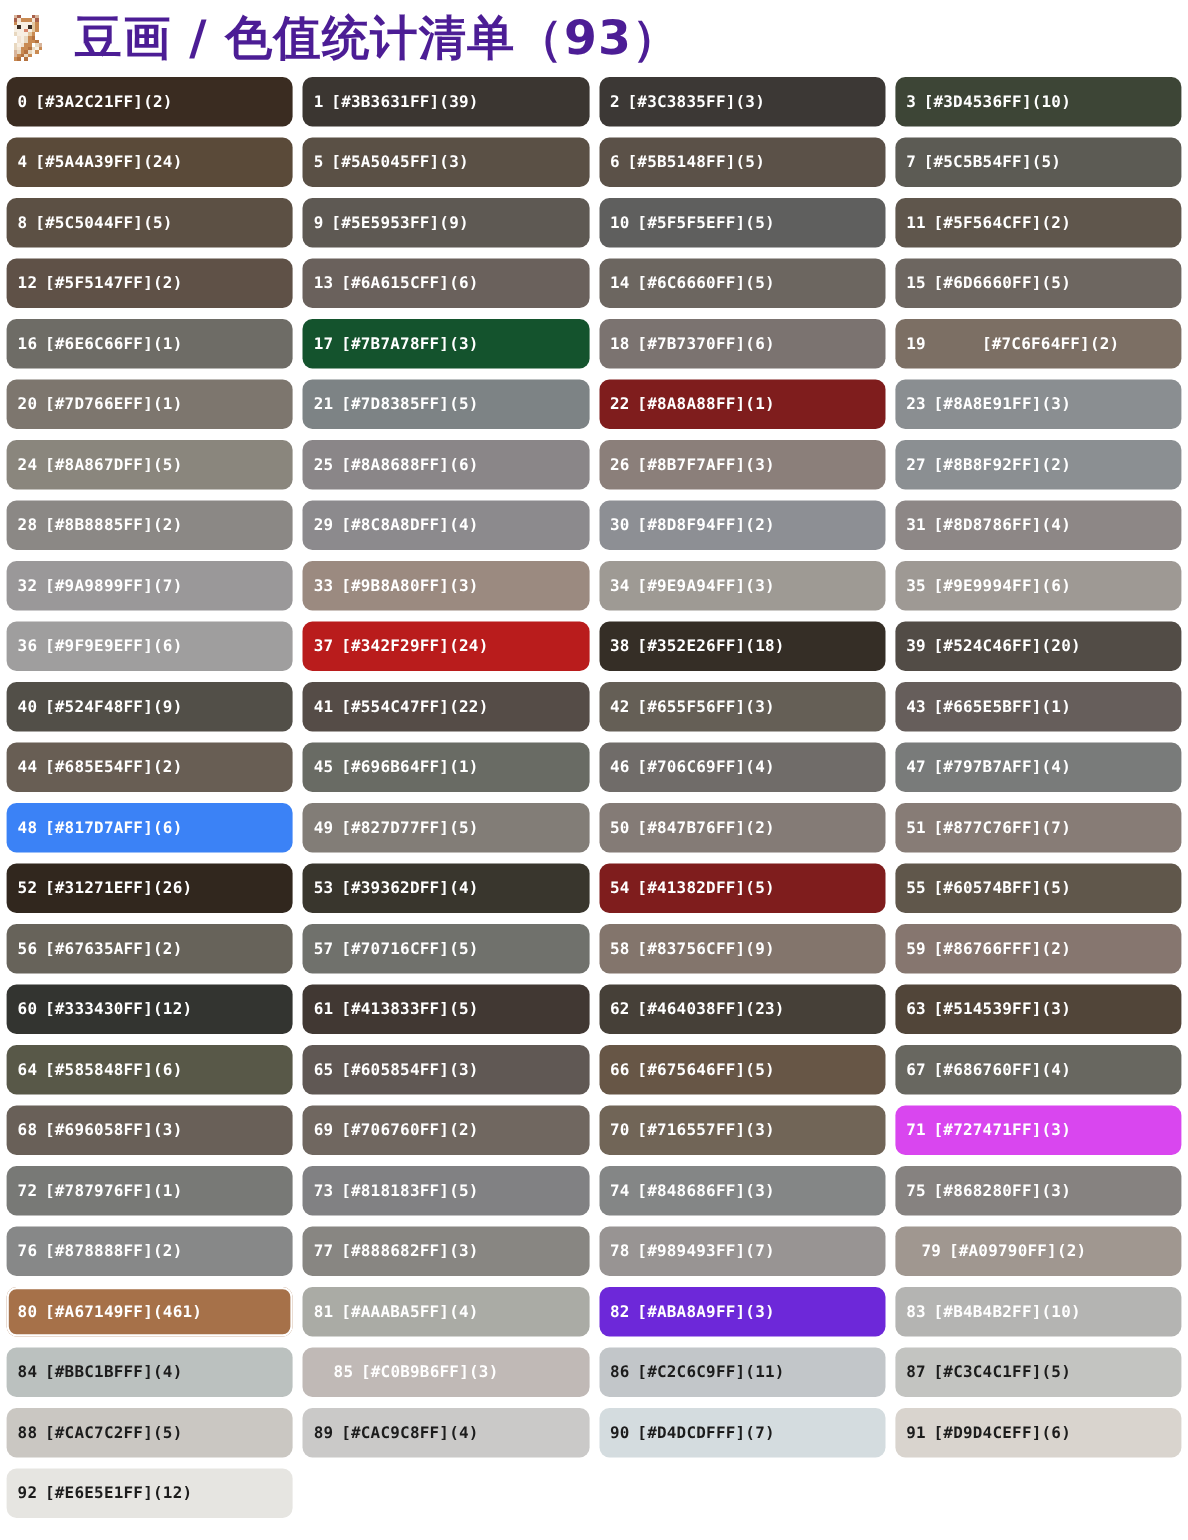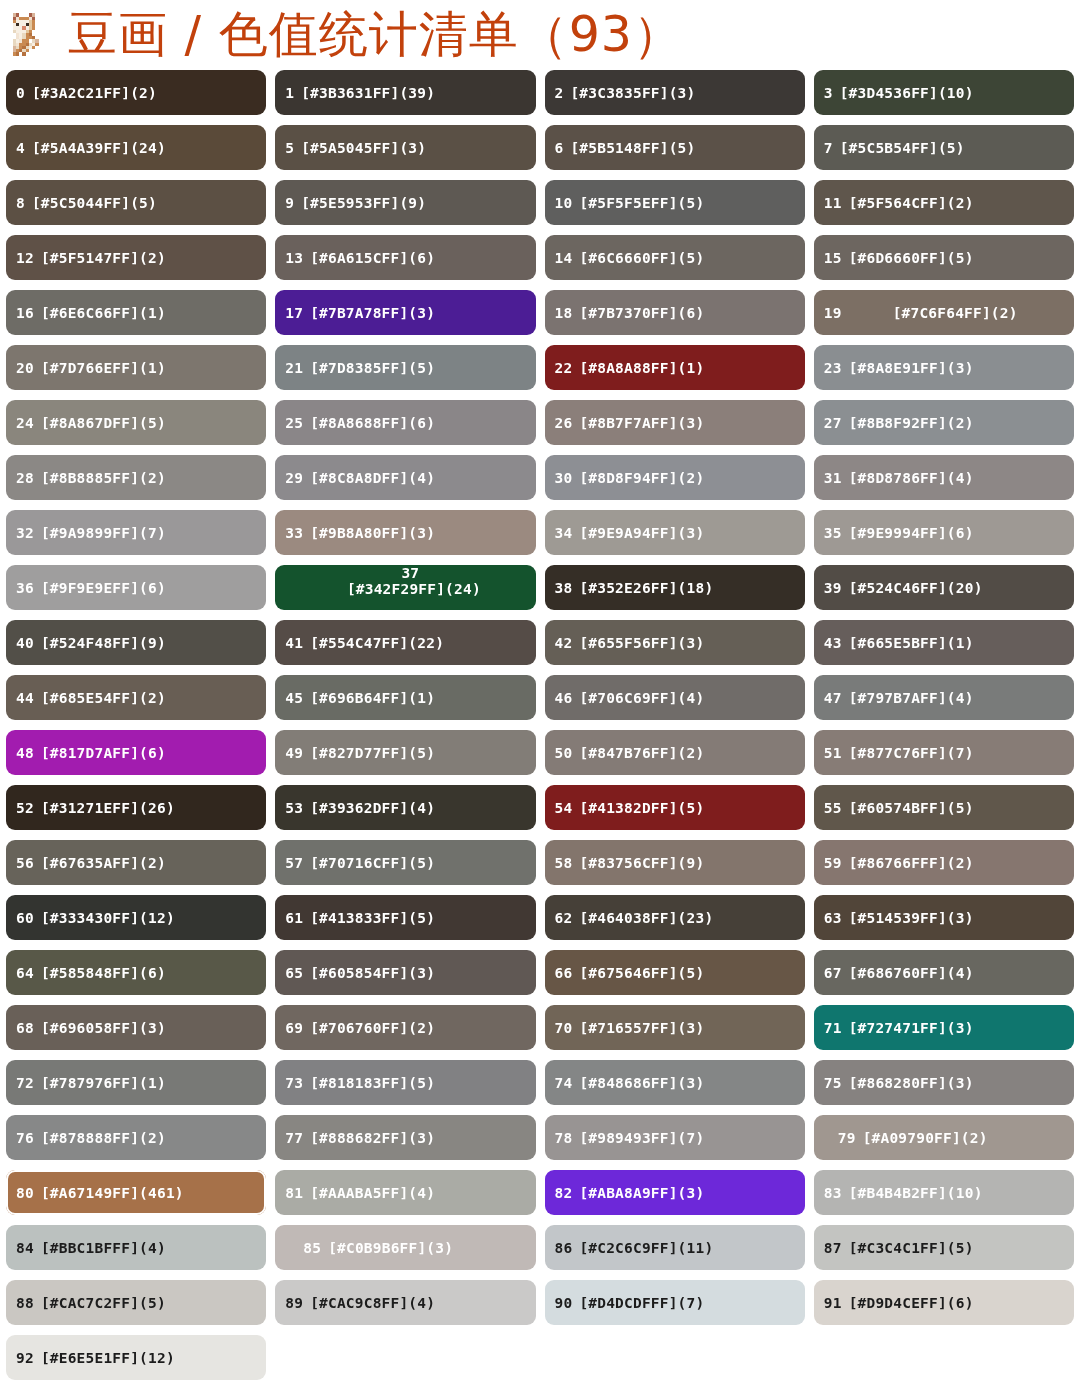--- a/index.html
+++ b/index.html
@@ -35,24 +35,24 @@
   .mascot {
     width: 52px;
     height: 52px;
     flex: 0 0 52px;
     margin-right: 10px;
     margin-top: 2px;
     display: block;
   }
   .title {
     font-family: "DejaVu Sans", "Liberation Sans", sans-serif;
-    font-size: 49px;
+    font-size: 43px;
     line-height: 46px;
-    color: #c2410c;
-    font-weight: 400;
+    color: #4c1d95;
+    font-weight: 700;
     letter-spacing: 1px;
     white-space: nowrap;
   }
 
   
   .grid {
     width: 1080px;
     box-sizing: border-box;
     padding: 0 6px 0 6px;
     display: grid;
@@ -251,21 +251,21 @@
         <span class="code light-text">[#6C6660FF](5)</span>
       </div>
       <div class="swatch" style="background-color: rgb(109, 102, 96);">
         <span class="idx light-text">15</span>
         <span class="code light-text">[#6D6660FF](5)</span>
       </div>
       <div class="swatch" style="background-color: rgb(110, 108, 102);">
         <span class="idx light-text">16</span>
         <span class="code light-text">[#6E6C66FF](1)</span>
       </div>
-      <div class="swatch" style="background-color: #4c1d95;">
+      <div class="swatch" style="background-color: #14532d;">
         <span class="idx light-text">17</span>
         <span class="code light-text">[#7B7A78FF](3)</span>
       </div>
       <div class="swatch" style="background-color: rgb(123, 115, 112);">
         <span class="idx light-text">18</span>
         <span class="code light-text">[#7B7370FF](6)</span>
       </div>
       <div class="swatch" style="background-color: rgb(124, 111, 100); gap: 44px;">
         <span class="idx light-text">19</span>
         <span class="code light-text">[#7C6F64FF](2)</span>
@@ -331,21 +331,21 @@
         <span class="code light-text">[#9E9A94FF](3)</span>
       </div>
       <div class="swatch" style="background-color: rgb(158, 153, 148);">
         <span class="idx light-text">35</span>
         <span class="code light-text">[#9E9994FF](6)</span>
       </div>
       <div class="swatch" style="background-color: rgb(159, 158, 158);">
         <span class="idx light-text">36</span>
         <span class="code light-text">[#9F9E9EFF](6)</span>
       </div>
-      <div class="swatch" style="background-color: #14532d; flex-direction: column;">
+      <div class="swatch" style="background-color: #b91c1c;">
         <span class="idx light-text">37</span>
         <span class="code light-text">[#342F29FF](24)</span>
       </div>
       <div class="swatch" style="background-color: rgb(53, 46, 38);">
         <span class="idx light-text">38</span>
         <span class="code light-text">[#352E26FF](18)</span>
       </div>
       <div class="swatch" style="background-color: rgb(82, 76, 70);">
         <span class="idx light-text">39</span>
         <span class="code light-text">[#524C46FF](20)</span>
@@ -375,21 +375,21 @@
         <span class="code light-text">[#696B64FF](1)</span>
       </div>
       <div class="swatch" style="background-color: rgb(112, 108, 105);">
         <span class="idx light-text">46</span>
         <span class="code light-text">[#706C69FF](4)</span>
       </div>
       <div class="swatch" style="background-color: rgb(121, 123, 122);">
         <span class="idx light-text">47</span>
         <span class="code light-text">[#797B7AFF](4)</span>
       </div>
-      <div class="swatch" style="background-color: #a21caf;">
+      <div class="swatch" style="background-color: #3b82f6;">
         <span class="idx light-text">48</span>
         <span class="code light-text">[#817D7AFF](6)</span>
       </div>
       <div class="swatch" style="background-color: rgb(130, 125, 119);">
         <span class="idx light-text">49</span>
         <span class="code light-text">[#827D77FF](5)</span>
       </div>
       <div class="swatch" style="background-color: rgb(132, 123, 118);">
         <span class="idx light-text">50</span>
         <span class="code light-text">[#847B76FF](2)</span>
@@ -467,21 +467,21 @@
         <span class="code light-text">[#696058FF](3)</span>
       </div>
       <div class="swatch" style="background-color: rgb(112, 103, 96);">
         <span class="idx light-text">69</span>
         <span class="code light-text">[#706760FF](2)</span>
       </div>
       <div class="swatch" style="background-color: rgb(113, 101, 87);">
         <span class="idx light-text">70</span>
         <span class="code light-text">[#716557FF](3)</span>
       </div>
-      <div class="swatch" style="background-color: #0f766e;">
+      <div class="swatch" style="background-color: #d946ef;">
         <span class="idx light-text">71</span>
         <span class="code light-text">[#727471FF](3)</span>
       </div>
       <div class="swatch" style="background-color: rgb(120, 121, 118);">
         <span class="idx light-text">72</span>
         <span class="code light-text">[#787976FF](1)</span>
       </div>
       <div class="swatch" style="background-color: rgb(129, 129, 131);">
         <span class="idx light-text">73</span>
         <span class="code light-text">[#818183FF](5)</span>

